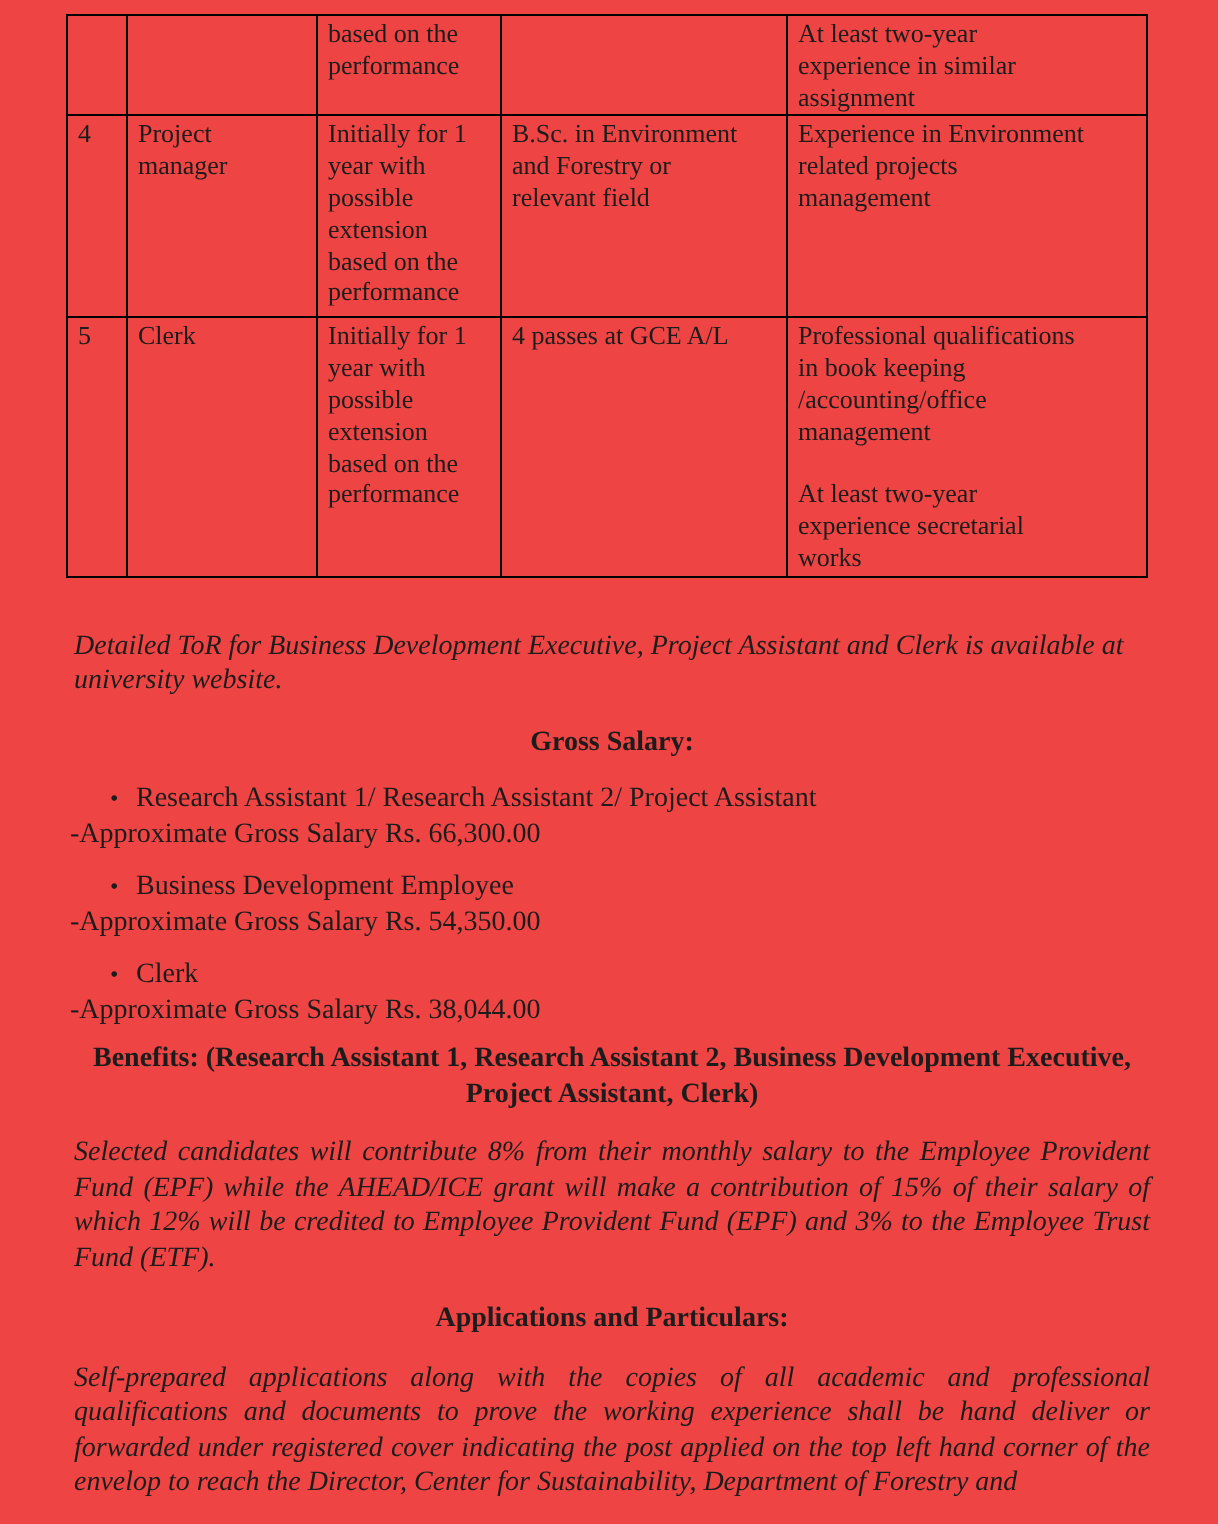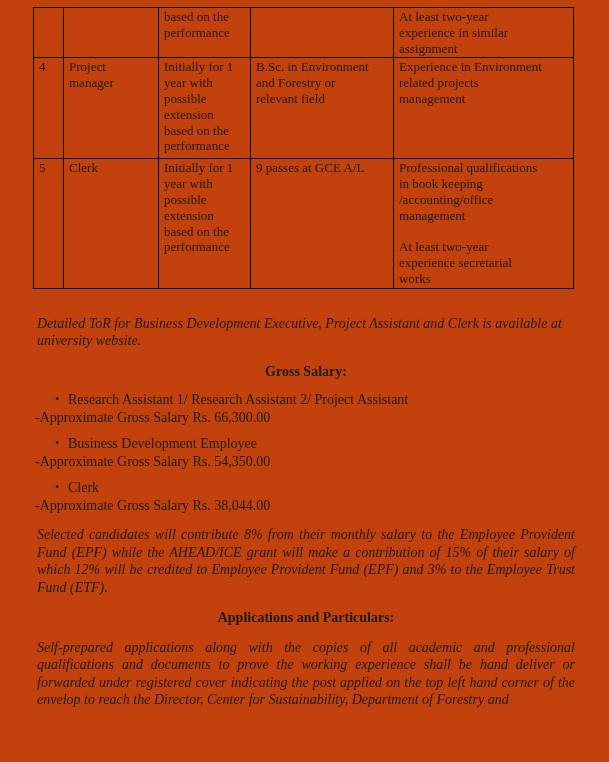--- a/index.html
+++ b/index.html
@@ -1,20 +1,20 @@
 <!DOCTYPE html>
 <html><head>
 <meta charset="utf-8">
 <style>
   html, body { margin: 0; padding: 0; background: #ffffff; }
   .page {
     position: relative;
     width: 609px;
     height: 762px;
-    background: #c2410c;
+    background: #ef4444;
     overflow: hidden;
     font-family: "Liberation Serif", serif;
     color: #1c1c1c;
   }
   
   table.positions {
     border-collapse: collapse;
     table-layout: fixed;
     width: 540px;
     margin: 7px 0 0 33px;
@@ -89,21 +89,21 @@
       </tr>
       <tr class="r2">
         <td class="num">5</td>
         <td>Clerk</td>
         <td>Initially for 1
 year with
 possible
 extension
 based on the
 performance</td>
-        <td>9 passes at GCE A/L</td>
+        <td>4 passes at GCE A/L</td>
         <td>Professional qualifications
 in book keeping
 /accounting/office
 management
 
 At least two-year
 experience secretarial
 works</td>
       </tr>
     </tbody>
@@ -132,20 +132,21 @@
     </div>
 
     <div class="salary-group" style="margin-bottom:7px">
       <div class="bullet-line">
         <span class="dot">•</span>
         <span>Clerk</span>
       </div>
       <div class="salary-amount">-Approximate Gross Salary Rs. 38,044.00</div>
     </div>
 
+    <div class="heading" style="margin-bottom:10px">Benefits: (Research Assistant 1, Research Assistant 2, Business Development Executive, Project Assistant, Clerk)</div>
 
     <div class="para justified">Selected candidates will contribute 8% from their monthly salary to the Employee Provident Fund (EPF) while the AHEAD/ICE grant will make a contribution of 15% of their salary of which 12% will be credited to Employee Provident Fund (EPF) and 3% to the Employee Trust Fund (ETF).</div>
 
     <div class="heading">Applications and Particulars:</div>
 
     <div class="para justified">Self-prepared applications along with the copies of all academic and professional qualifications and documents to prove the working experience shall be hand deliver or forwarded under registered cover indicating the post applied on the top left hand corner of the envelop to reach the Director, Center for Sustainability, Department of Forestry and</div>
 
   </div>
 </div>
 

